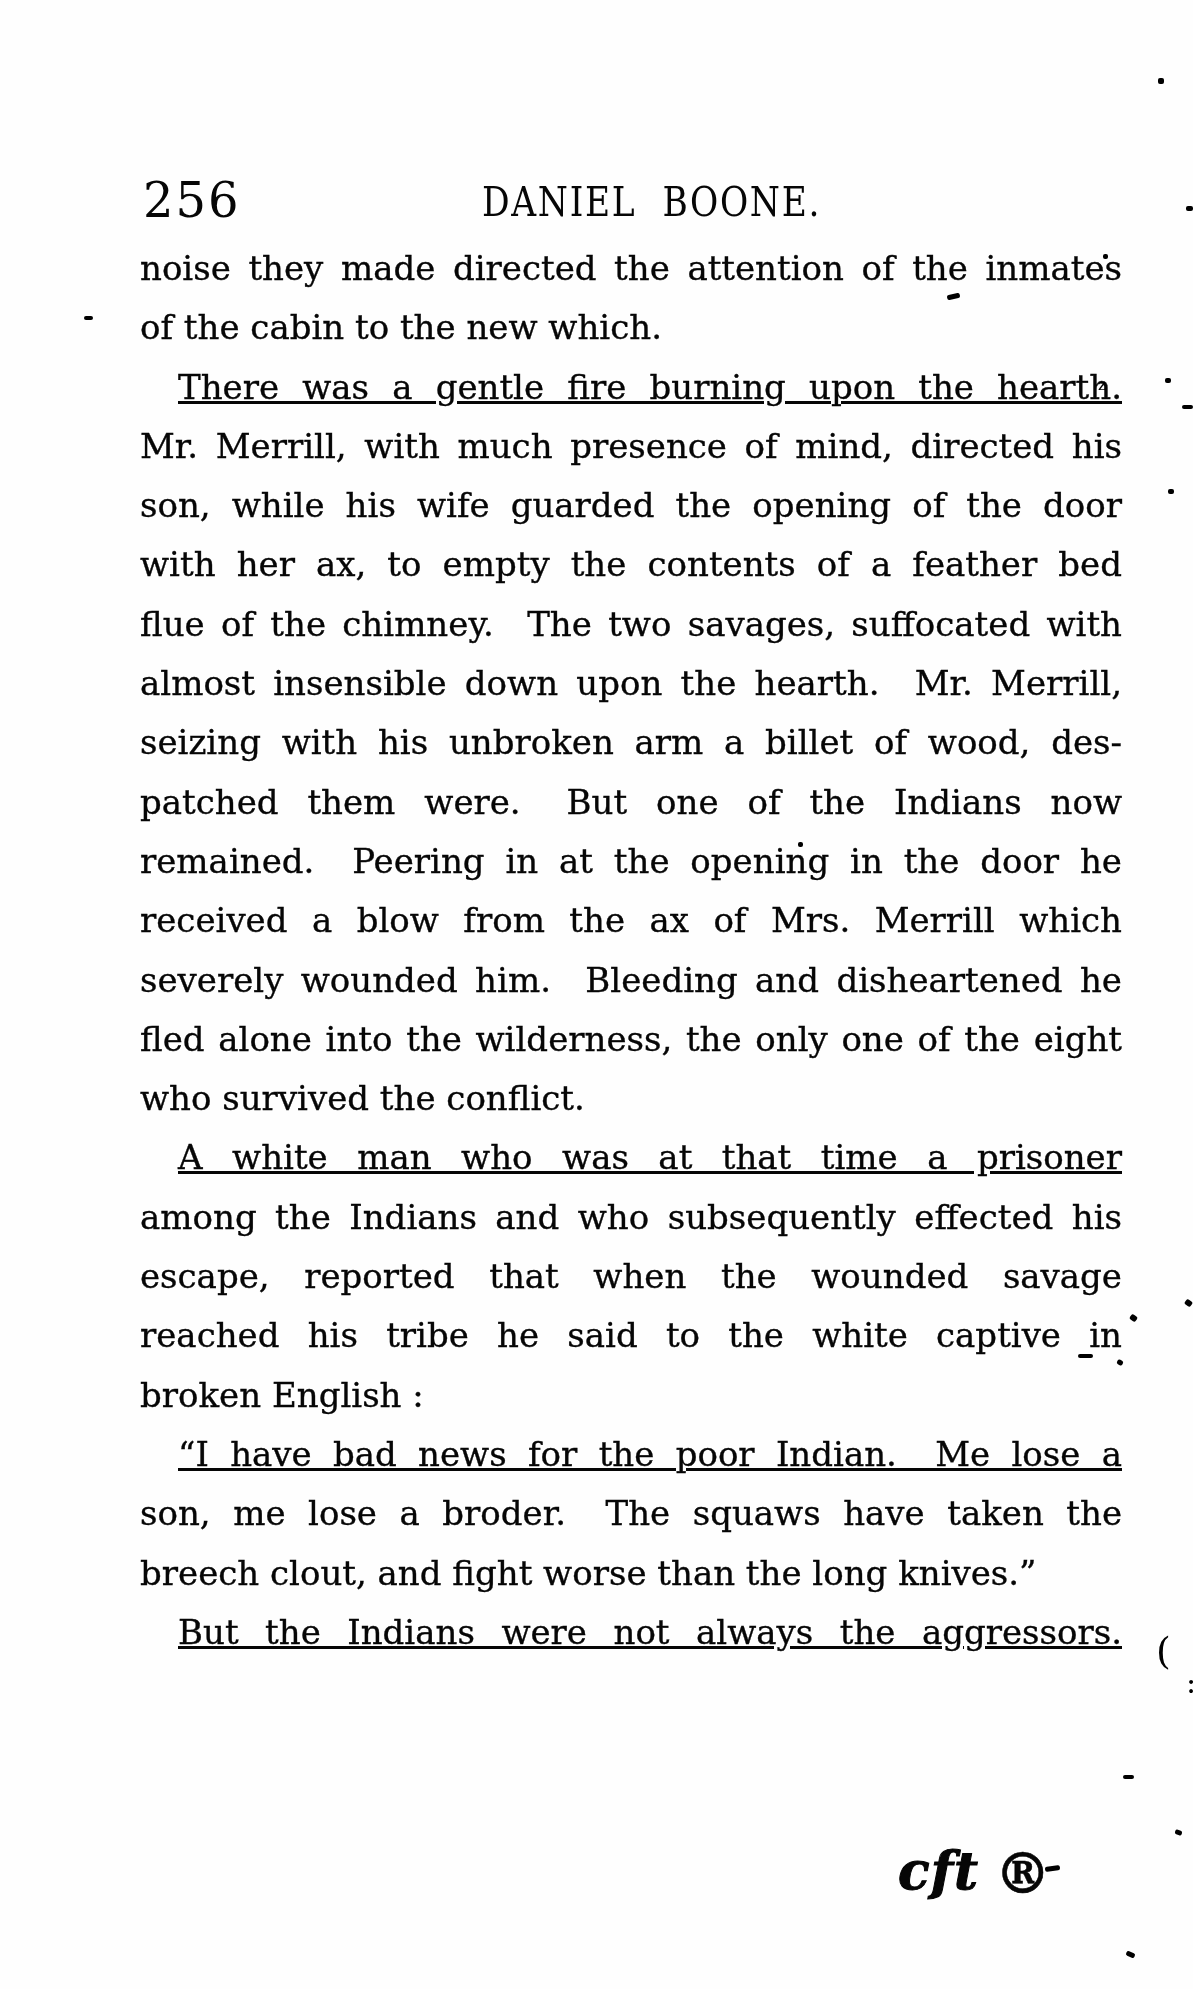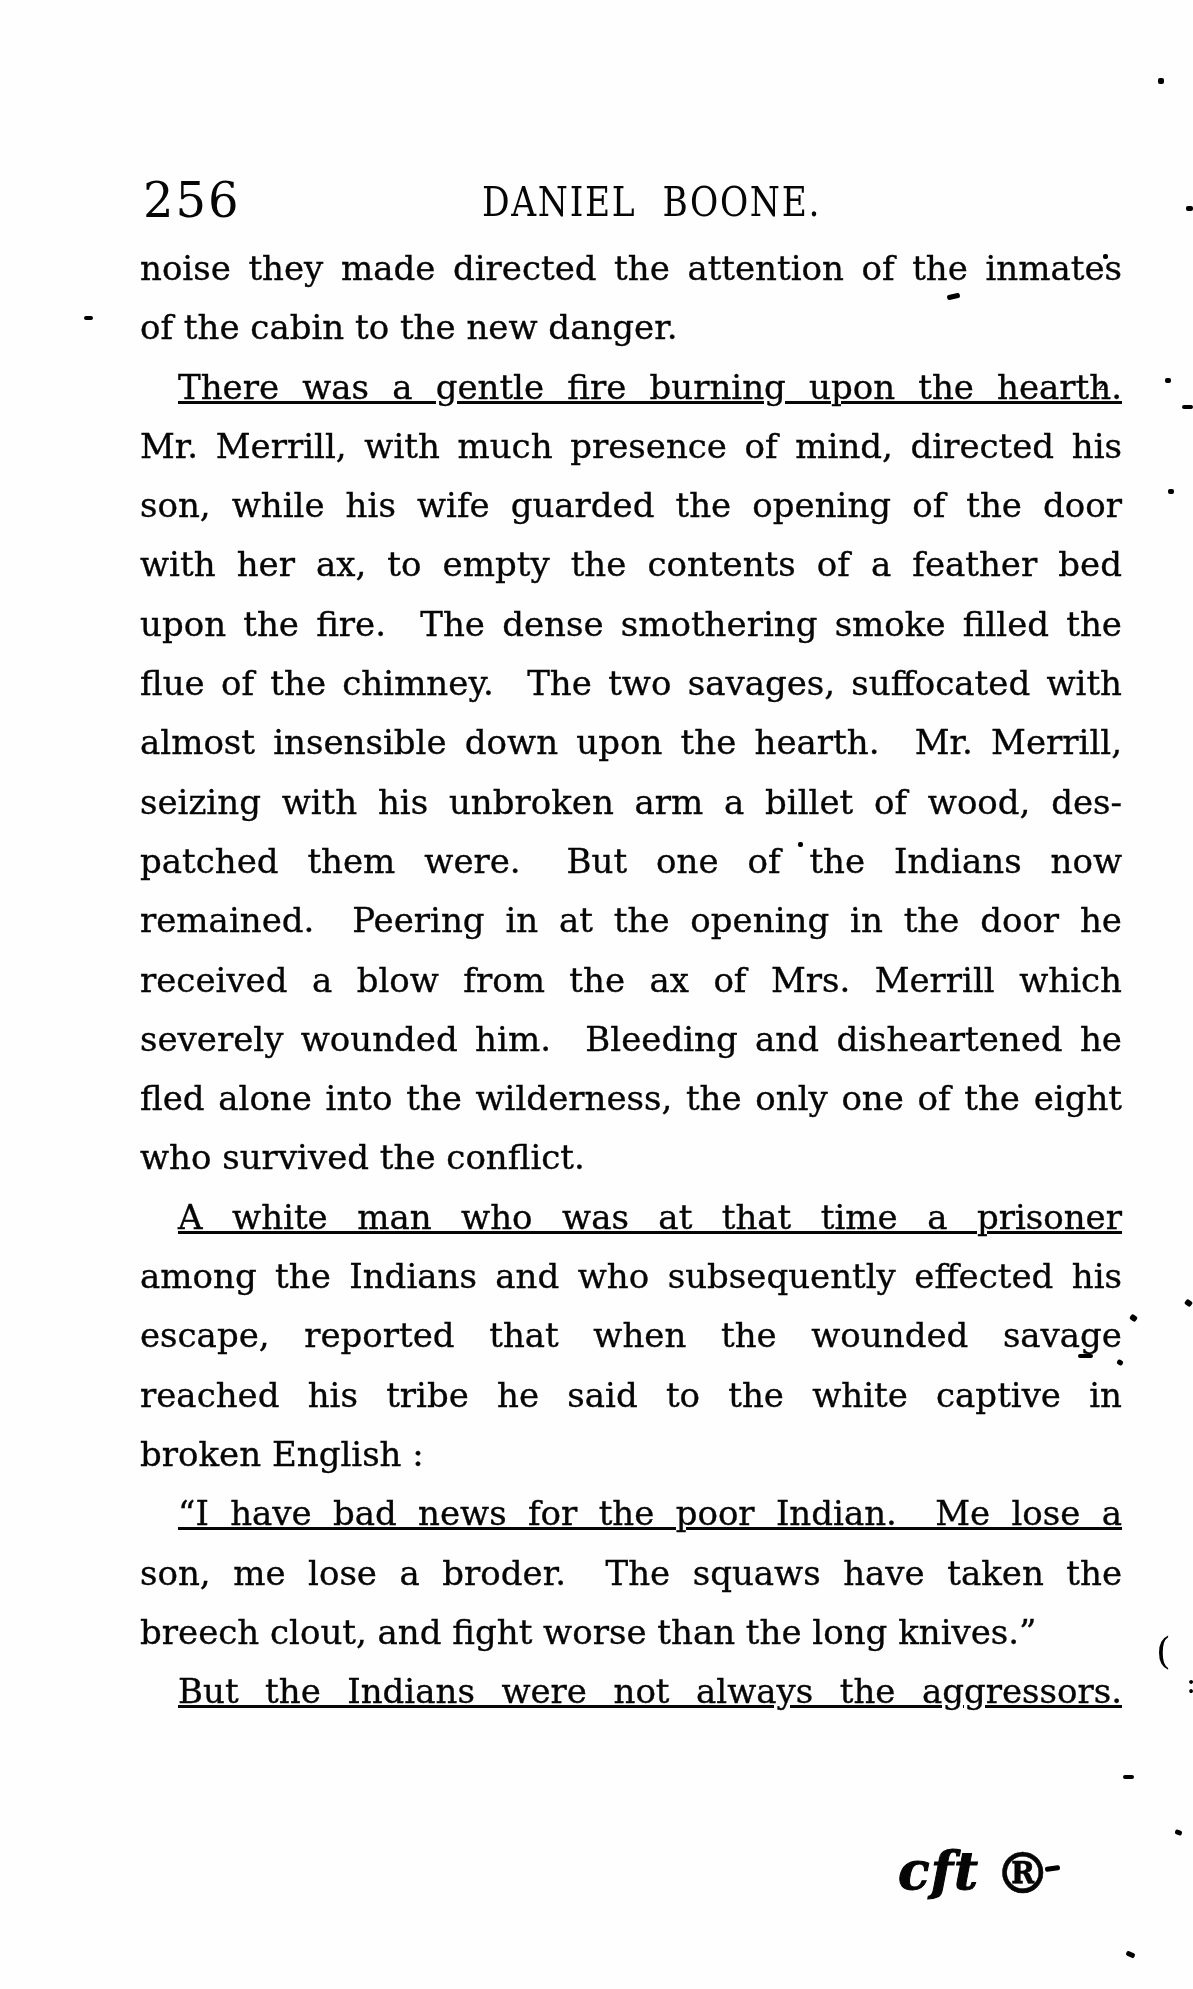--- a/index.html
+++ b/index.html
@@ -47,26 +47,25 @@
 </head>
 <body>
 
 <div class="page">
 
   <span class="pagenum">256</span>
   <span class="running-title">DANIEL BOONE.</span>
 
   <div class="body-text" id="body-text">
       <div class="line just">noise they made directed the attention of the inmates</div>
-      <div class="line end">of the cabin to the new danger.</div>
+      <div class="line end">of the cabin to the new which.</div>
       <div class="line just indent">There was a gentle fire burning upon the hearth.</div>
       <div class="line just">Mr. Merrill, with much presence of mind, directed his</div>
       <div class="line just">son, while his wife guarded the opening of the door</div>
       <div class="line just">with her ax, to empty the contents of a feather bed</div>
-      <div class="line just">upon the fire.  The dense smothering smoke filled the</div>
       <div class="line just">flue of the chimney.  The two savages, suffocated with</div>
       <div class="line just">almost insensible down upon the hearth.  Mr. Merrill,</div>
       <div class="line just">seizing with his unbroken arm a billet of wood, des-</div>
       <div class="line just">patched them were.  But one of the Indians now</div>
       <div class="line just">remained.  Peering in at the opening in the door he</div>
       <div class="line just">received a blow from the ax of Mrs. Merrill which</div>
       <div class="line just">severely wounded him.  Bleeding and disheartened he</div>
       <div class="line just">fled alone into the wilderness, the only one of the eight</div>
       <div class="line end">who survived the conflict.</div>
       <div class="line just indent">A white man who was at that time a prisoner</div>

